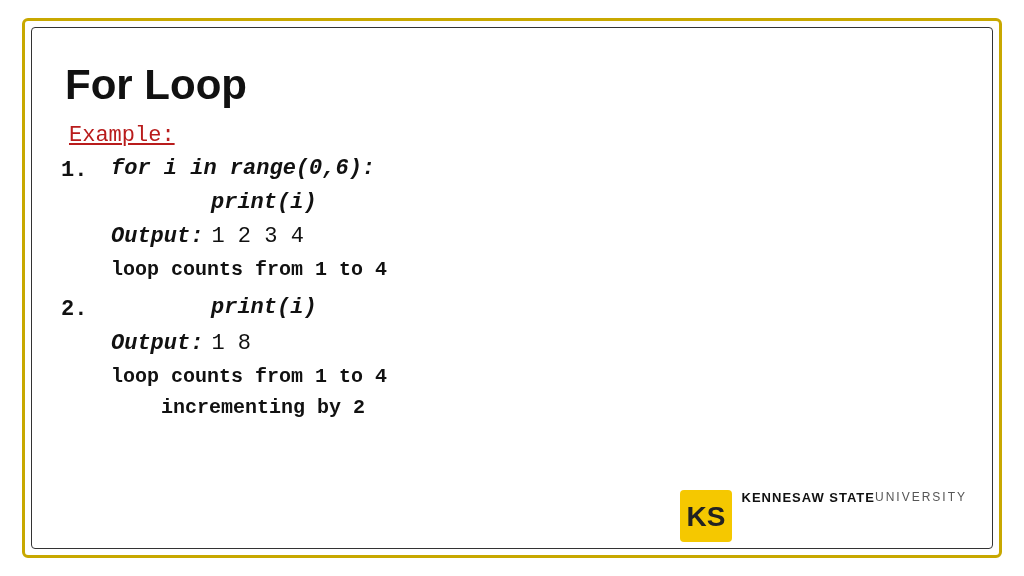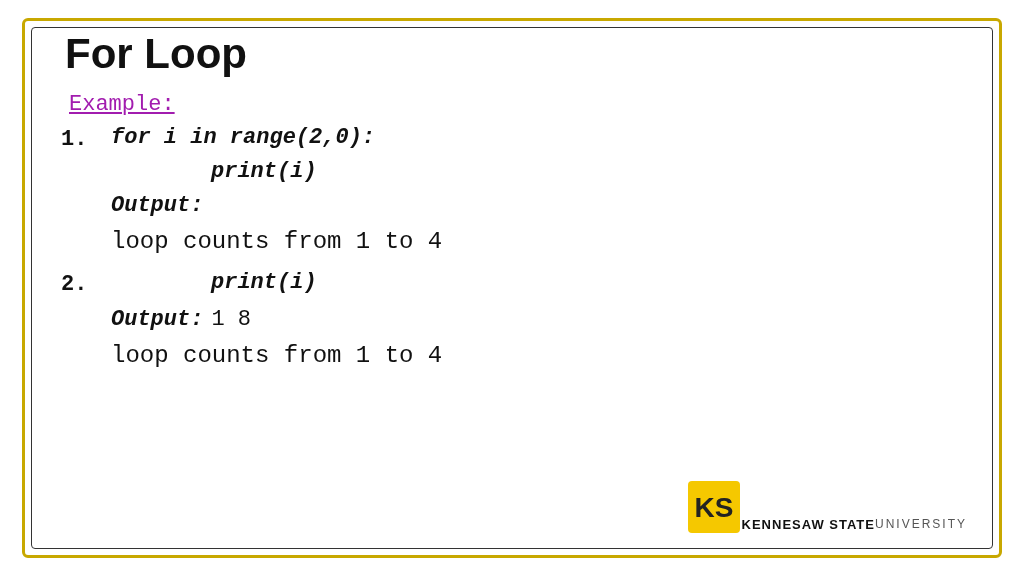--- a/index.html
+++ b/index.html
@@ -18,21 +18,21 @@
       font-family: Arial, sans-serif;
     }
 
     .slide-container {
       width: 980px;
       height: 540px;
       border: 3px solid #c8a800;
       border-radius: 6px;
       background: #ffffff;
       position: relative;
-      padding: 9px 36px 24px 36px;
+      padding: 40px 36px 24px 36px;
     }
 
     .slide-inner-border {
       position: absolute;
       top: 6px;
       left: 6px;
       right: 6px;
       bottom: 6px;
       border: 1.5px solid #333;
       border-radius: 4px;
@@ -44,21 +44,21 @@
       font-size: 42px;
       font-weight: bold;
       color: #111;
       margin-bottom: 14px;
       margin-left: 4px;
     }
 
     .example-label {
       font-family: 'Courier New', Courier, monospace;
       font-size: 22px;
-      color: #a21caf;
+      color: #b91c1c;
       text-decoration: underline;
       margin-left: 8px;
       margin-bottom: 4px;
     }
 
     .content-area {
       font-family: 'Courier New', Courier, monospace;
       font-size: 20px;
       color: #111;
       line-height: 1.55;
@@ -105,35 +105,35 @@
     }
 
     .output-value {
       font-style: normal;
       font-weight: normal;
       font-size: 22px;
     }
 
     .desc-row {
       margin-left: 50px;
-      font-size: 24px;
-      font-weight: normal;
+      font-size: 20px;
+      font-weight: bold;
     }
 
     .indent2 {
       margin-left: 100px;
     }
 
     .logo-area {
       position: absolute;
-      bottom: 22px;
+      bottom: 13px;
       right: 32px;
       display: flex;
-      align-items: flex-end;
-      gap: 2px;
+      align-items: flex-start;
+      gap: 10px;
     }
 
     .logo-icon {
       width: 52px;
       height: 52px;
     }
 
     .logo-text {
       display: flex;
       flex-direction: row;
@@ -170,42 +170,44 @@
   <div class="slide-title">For Loop</div>
 
   <div class="example-label">Example:</div>
 
   <div class="content-area">
 
     <div class="example-block">
       <div class="numbered-row">
         <span class="num">1.</span>
         <div class="code-block">
-          <span class="code-line">for i in range(2,0):</span>
+          <span class="code-line">for i in range(0,6):</span>
           <span class="code-line indent2">print(i)</span>
         </div>
       </div>
       <div class="output-row">
         <span class="output-label">Output:</span>
+        <span class="output-value">1 2 3 4</span>
       </div>
       <div class="desc-row">loop counts from 1 to 4</div>
     </div>
 
     <div class="example2-block">
       <div class="numbered-row">
         <span class="num">2.</span>
         <div class="code-block">
           <span class="code-line indent2">print(i)</span>
         </div>
       </div>
       <div class="output-row">
         <span class="output-label">Output:</span>
         <span class="output-value">1 8</span>
       </div>
       <div class="desc-row">loop counts from 1 to 4</div>
+      <div class="desc-row indent2">incrementing by 2</div>
     </div>
 
   </div>
 
   <div class="logo-area">
     <svg class="logo-icon" viewBox="0 0 52 52" xmlns="http://www.w3.org/2000/svg">
       <rect width="52" height="52" rx="4" fill="#f5c800"></rect>
       <text x="26" y="36" text-anchor="middle" font-family="Arial" font-weight="bold" font-size="28" fill="#222">KS</text>
     </svg>
     <div class="logo-text">

